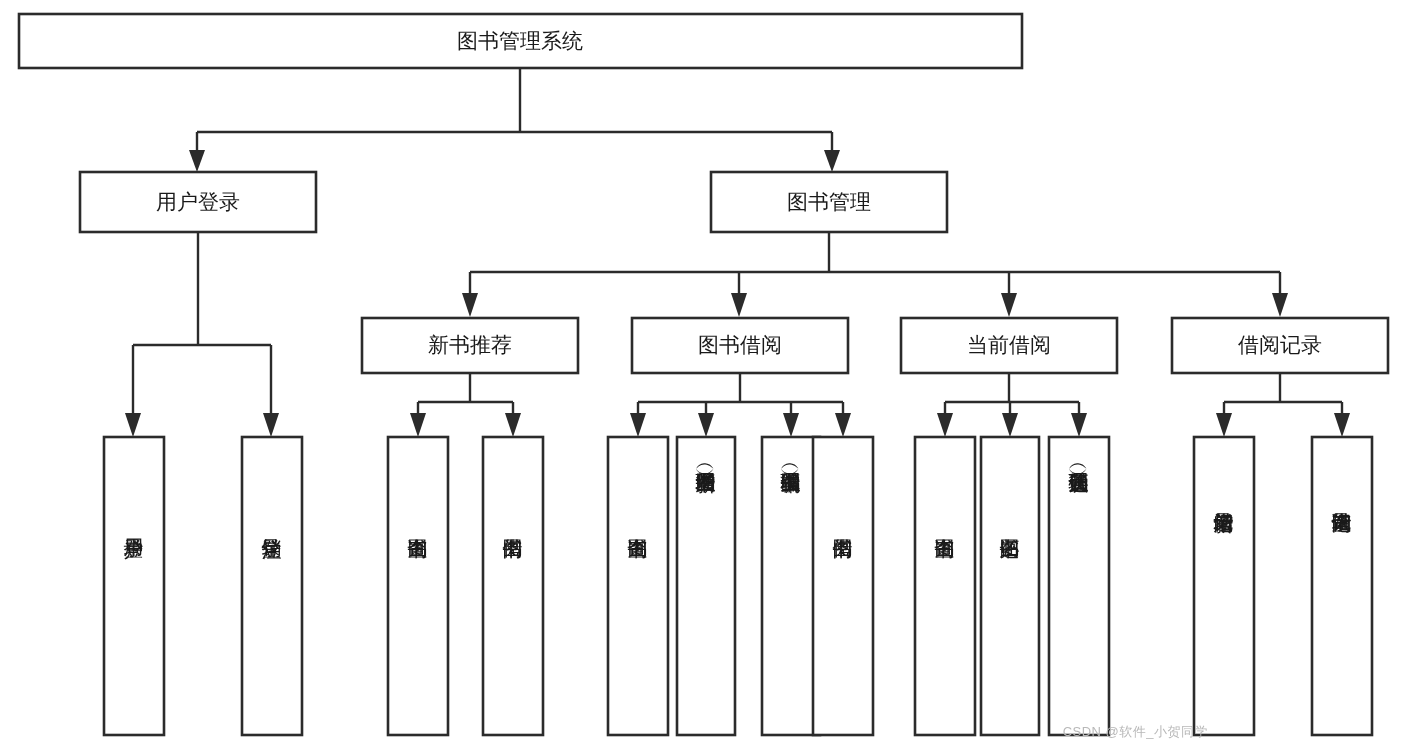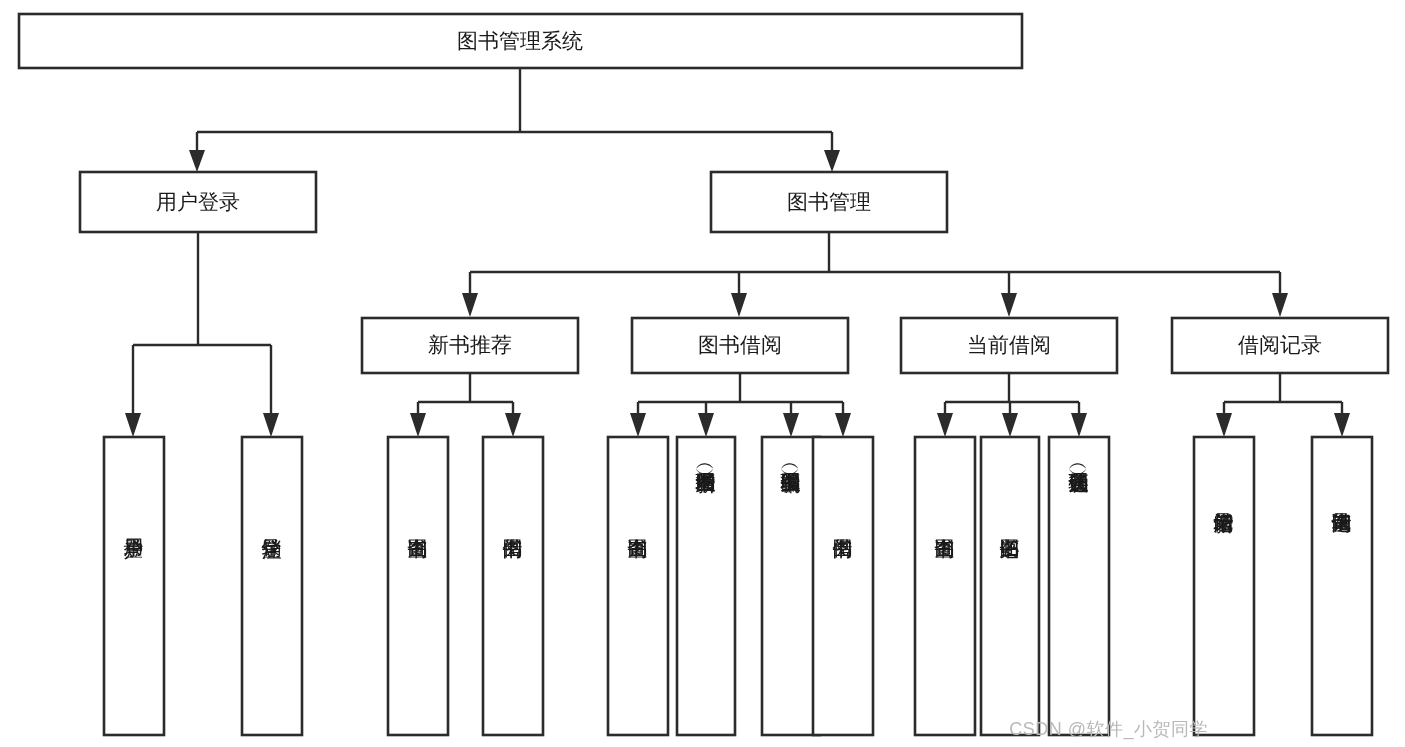--- a/index.html
+++ b/index.html
@@ -52,21 +52,21 @@
   }
   .arrowhead {
     fill: #2b2b2b;
     stroke: none;
   }
   .watermark {
     position: absolute;
     right: 10px;
     bottom: 6px;
     font-family: "Liberation Sans", "DejaVu Sans", sans-serif;
-    font-size: 18px;
+    font-size: 13px;
     color: #b8b8b8;
     white-space: nowrap;
     letter-spacing: 0.5px;
   }
 </style>
 </head>
 <body>
 
 <div id="diagram-root">
   <svg id="flowchart" viewBox="0 0 1405 747">

